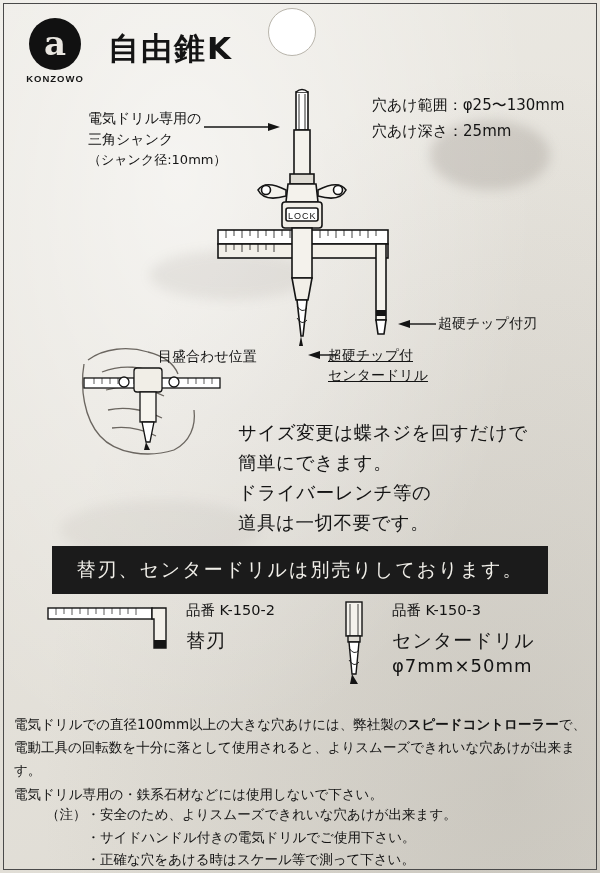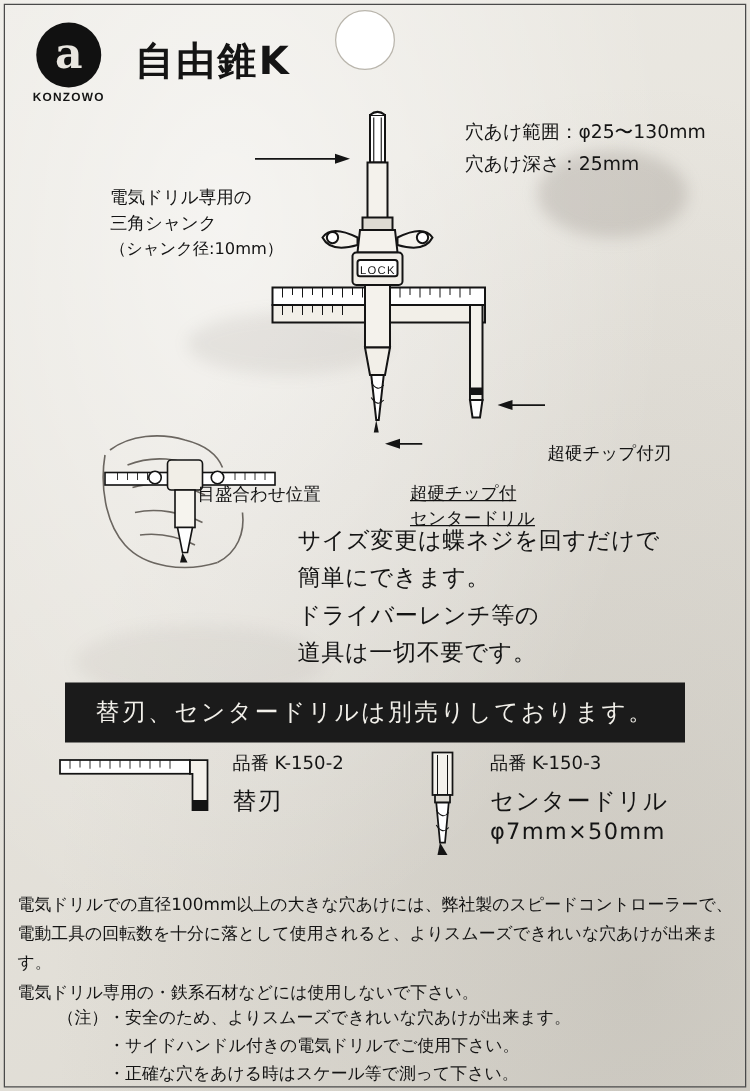--- a/index.html
+++ b/index.html
@@ -95,21 +95,20 @@
     font-size: 15px;
     line-height: 1.75;
     margin-left: 20px;
   }
 
   
   .callout {
     position: absolute;
     font-size: 14px;
     line-height: 1.5;
-    margin-top: 40px;
   }
   #callout-shank { left: 88px; top: 108px; }
   #callout-shank .l3 { font-size: 13px; }
   #arrow-shank {
     position: absolute;
     left: 204px;
     top: 122px;
     width: 76px;
     height: 10px;
   }
@@ -164,21 +163,21 @@
 
   
   #footer-para {
     position: absolute;
     left: 14px;
     top: 713px;
     width: 574px;
     font-size: 13.5px;
     line-height: 1.72;
   }
-  #footer-para b { font-weight: normal; }
+  #footer-para b { font-weight: bold; }
   #notes {
     position: absolute;
     left: 46px;
     top: 803px;
     width: 540px;
     font-size: 13.5px;
     line-height: 1.68;
   }
   .note-line { white-space: pre; }
 

